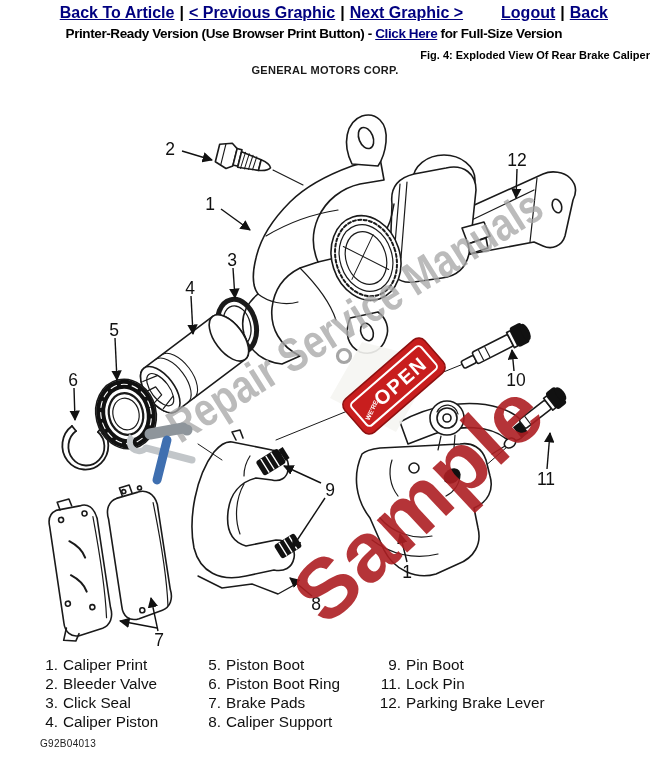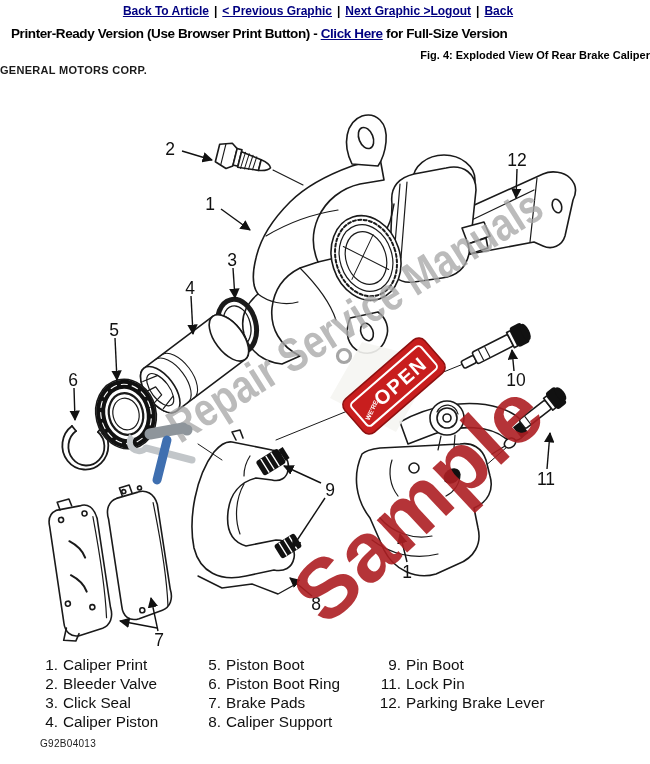--- a/index.html
+++ b/index.html
@@ -1,27 +1,27 @@
 <!DOCTYPE html>
 <html><head>
 <meta charset="utf-8">
 <style>
   html,body{margin:0;padding:0;background:#fff;}
   .page{position:relative;width:650px;height:764px;background:#fff;overflow:hidden;
         font-family:"Liberation Sans",sans-serif;color:#000;}
   .nav{position:absolute;top:4px;left:28px;right:42px;display:flex;
-       justify-content:center;font-size:12px;font-weight:bold;white-space:nowrap;}
+       justify-content:flex-end;font-size:16px;font-weight:bold;white-space:nowrap;gap:38px;}
   .navgrp{display:flex;align-items:center;}
   a.navlink{color:#000080;text-decoration:underline;cursor:pointer;}
   .sep{color:#000;padding:0 5px;}
-  .title{position:absolute;top:26px;left:0;width:562px;text-align:left;
-         font-size:13.5px;font-weight:bold;letter-spacing:-0.4px;white-space:nowrap;margin-left:11px;}
+  .title{position:absolute;top:26px;left:0;width:562px;text-align:right;
+         font-size:13.5px;font-weight:bold;letter-spacing:-0.4px;white-space:nowrap;}
   .figcap{position:absolute;top:49px;left:0;width:650px;text-align:right;
           font-size:11px;font-weight:bold;}
-  .company{position:absolute;top:64px;left:0;width:650px;
+  .company{position:absolute;top:64px;left:0;width:650px;text-align:center;
            font-size:11px;font-weight:bold;color:#1a1a1a;letter-spacing:0.3px;}
   svg.diagram{position:absolute;top:88px;left:0;}
   .plabel{font-family:"Liberation Sans",sans-serif;font-size:17.5px;fill:#111;}
   .parts{position:absolute;top:656px;left:0;width:650px;font-size:15.3px;color:#111;}
   .col{position:absolute;top:0;}
   .col1{left:40px;}.col2{left:203px;}.col3{left:377px;}
   .prow{height:19px;display:flex;align-items:baseline;}
   .pnum{display:inline-block;width:18px;text-align:right;margin-right:5px;}
   .col3 .pnum{width:24px;}
   .dcode{position:absolute;top:738px;left:40px;font-size:10px;color:#222;letter-spacing:0.3px;}

